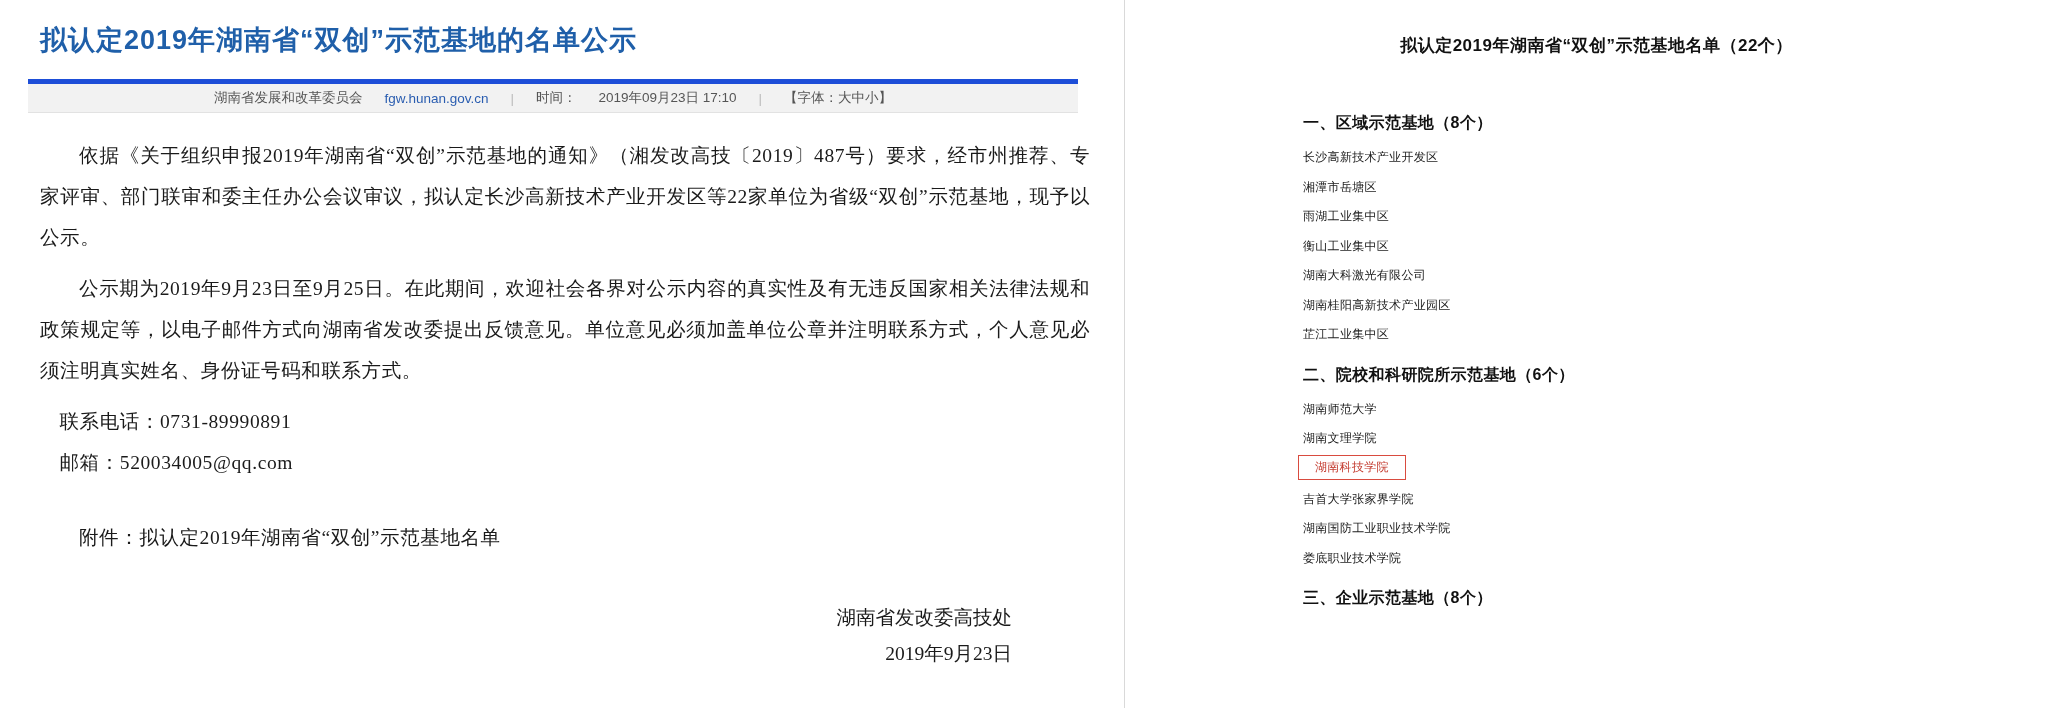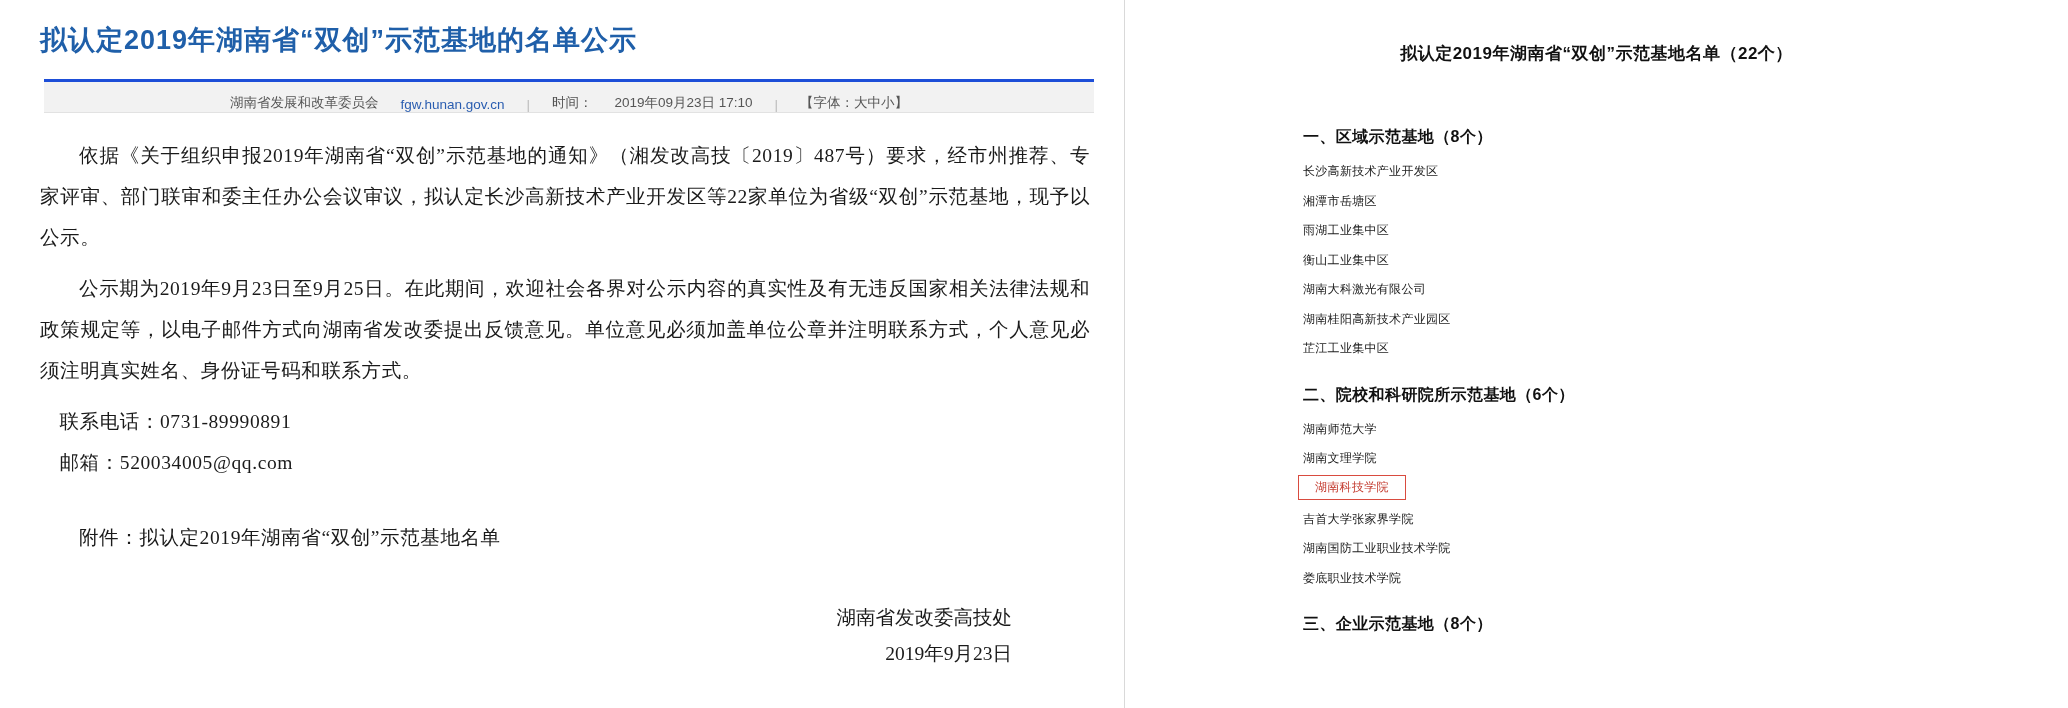--- a/index.html
+++ b/index.html
@@ -38,30 +38,30 @@
     text-align: left;
     font-family: "Liberation Sans", sans-serif;
     font-weight: bold;
     font-size: 27px;
     color: #1f5fa9;
     letter-spacing: 1px;
   }
 
   .meta-bar {
     position: absolute;
-    left: 44px;
+    left: 28px;
     top: 79px;
     width: 1050px;
     height: 34px;
     background: #f2f2f2;
-    border-top: 3px solid #1d4ed8;
+    border-top: 5px solid #1d4ed8;
     border-bottom: 1px solid #e2e2e2;
     box-sizing: border-box;
     display: flex;
-    align-items: flex-end;
+    align-items: center;
     justify-content: center;
     gap: 22px;
     font-family: "Liberation Sans", sans-serif;
     font-size: 13.5px;
     color: #555555;
   }
 
   .meta-source { color: #555555; }
   .meta-link { color: #2a5db0; }
   .meta-sep { color: #bbbbbb; }
@@ -126,50 +126,50 @@
     top: 0;
     width: 943px;
     height: 708px;
     background: #ffffff;
     box-sizing: border-box;
   }
 
   .list-title {
     position: absolute;
     left: 0;
-    top: 42px;
+    top: 34px;
     width: 943px;
     text-align: center;
     font-family: "Liberation Sans", sans-serif;
     font-weight: bold;
     font-size: 17px;
     color: #111111;
     letter-spacing: 0.5px;
   }
 
   .list-body {
     position: absolute;
     left: 178px;
-    top: 124px;
+    top: 110px;
     width: 700px;
     font-size: 16px;
     color: #1a1a1a;
   }
 
   .group-head {
     font-family: "Liberation Sans", sans-serif;
     font-weight: bold;
     font-size: 16px;
     color: #111111;
     margin: 0 0 8px 0;
     line-height: 26px;
     letter-spacing: 0.4px;
   }
 
-  .group-head.spaced { margin-top: 20px; }
+  .group-head.spaced { margin-top: 14px; }
 
   .entry {
     line-height: 26.5px;
     margin: 0 0 3px 0;
     color: #1a1a1a;
     font-size: 12px;
     letter-spacing: 0.3px;
   }
 
   .entry.highlight {

